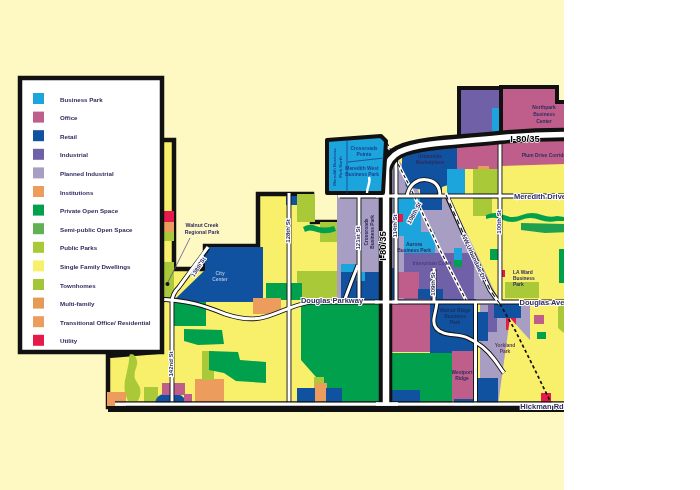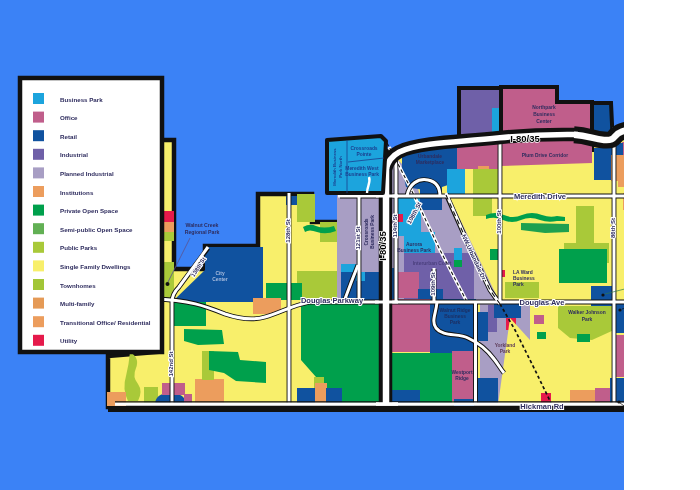--- a/index.html
+++ b/index.html
@@ -1,16 +1,16 @@
 <!DOCTYPE html>
 <html><head>
 <meta charset="utf-8">
 <style>
 html,body{margin:0;padding:0;background:#fff;}
-#page{width:624px;height:490px;position:relative;background:#3b82f6;overflow:hidden;}
+#page{width:564px;height:490px;position:relative;background:#fef9c3;overflow:hidden;}
 svg{display:block;}
 text{font-family:"Liberation Sans",sans-serif;fill:#2e2c5e;font-weight:bold;}
 .rd{font-size:7.5px;paint-order:stroke;stroke:#fff;stroke-width:2px;}
 .sm{font-size:5.3px;}
 .tn{font-size:4.9px;}
 .hw{font-size:9.5px;fill:#000;paint-order:stroke;stroke:#fff;stroke-width:1.5px;}
 </style>
 </head>
 <body>
 <div id="page">

